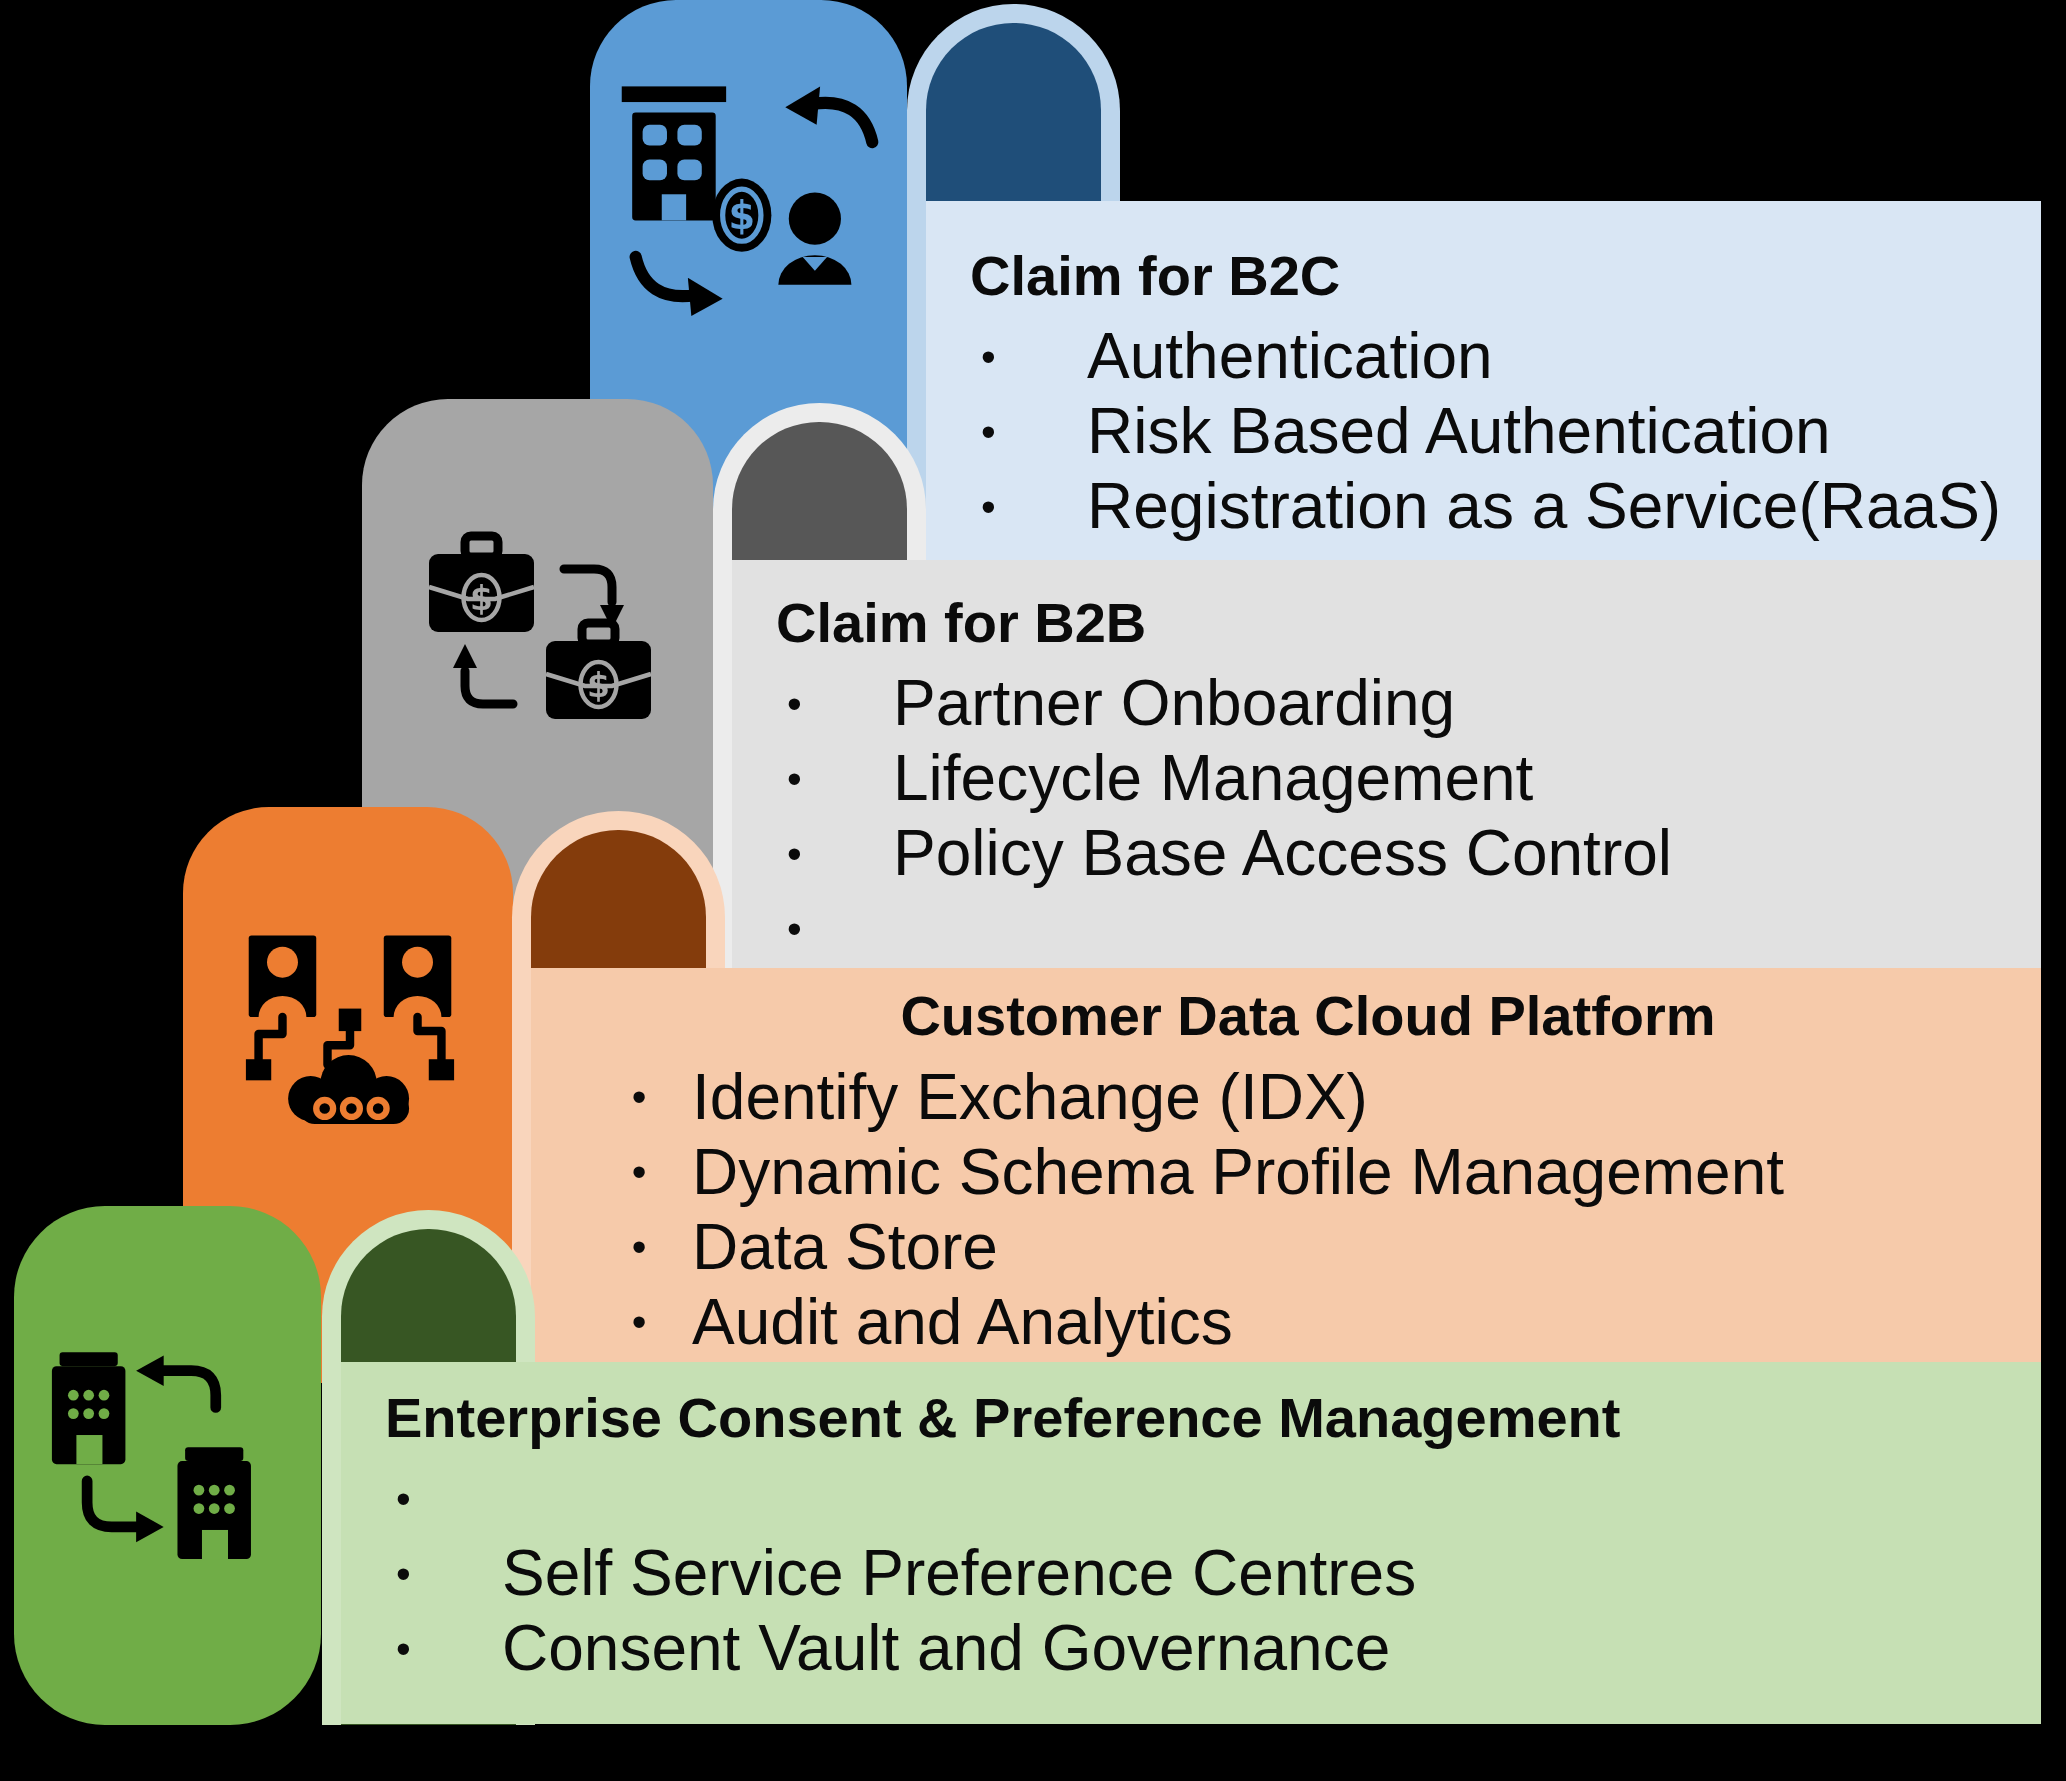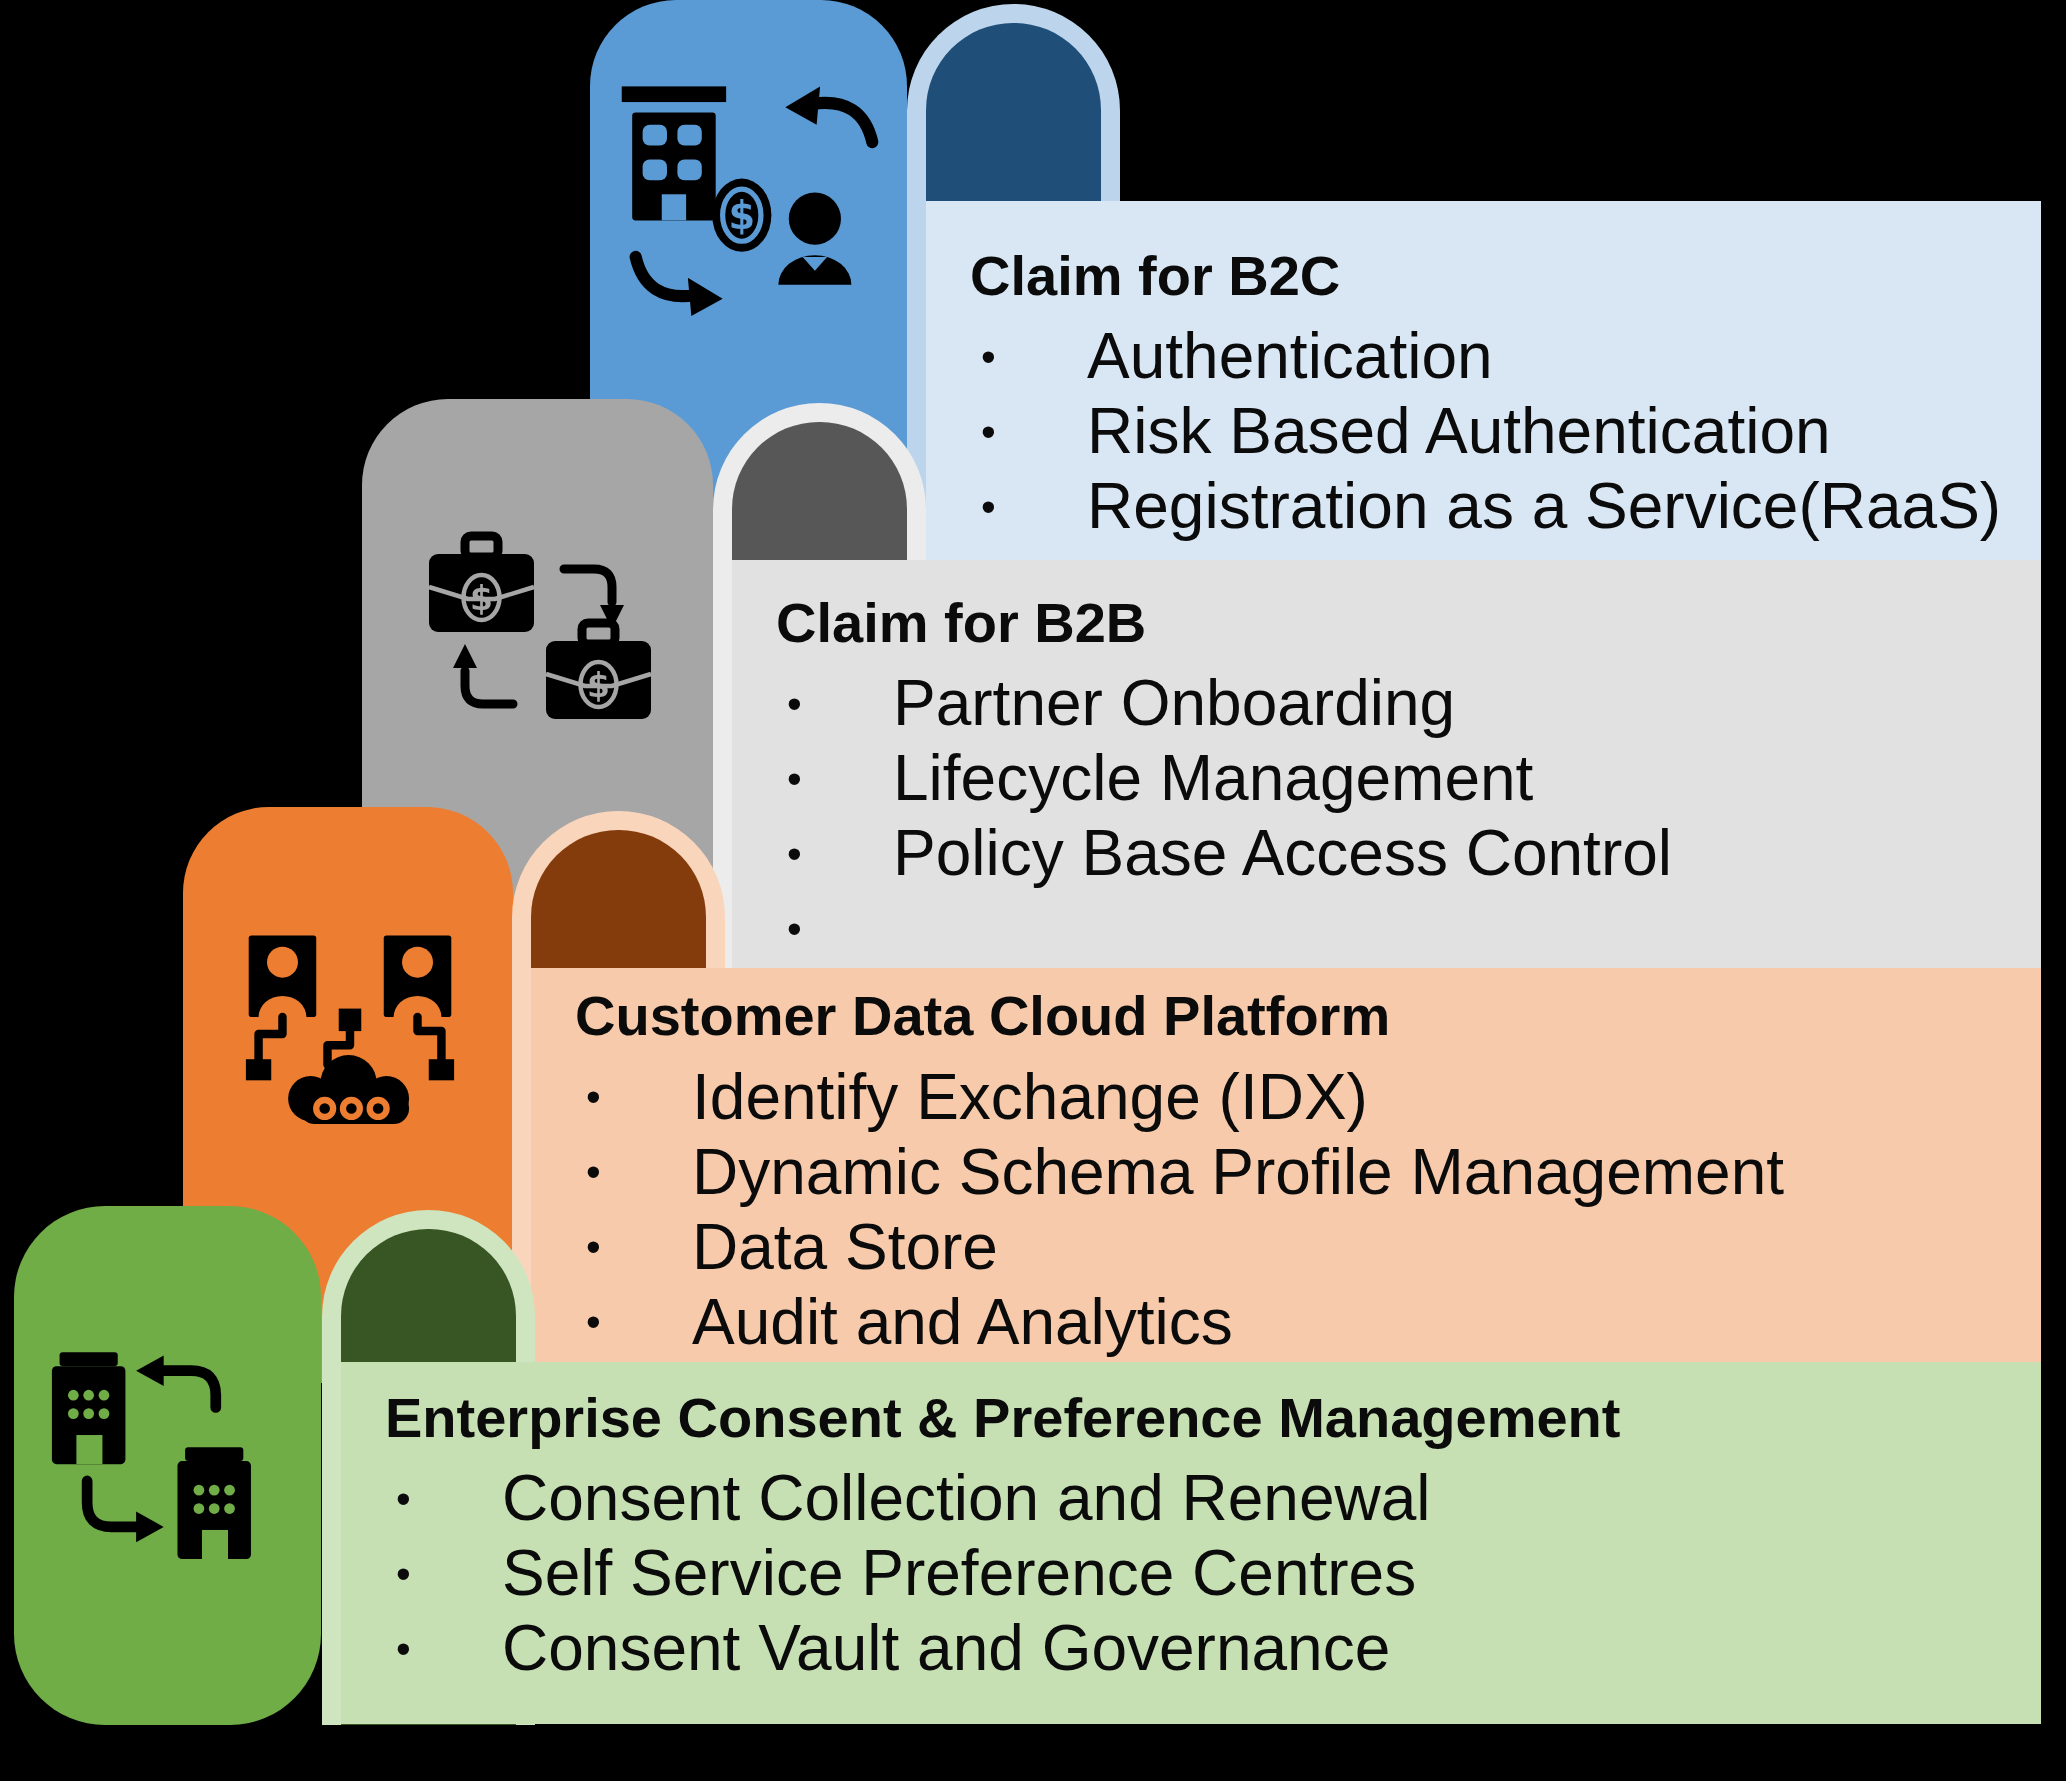--- a/index.html
+++ b/index.html
@@ -29,21 +29,21 @@
   
   .t1-card{left:362px;top:399px;width:351px;height:576px;}
   .t1-tabo{left:713px;top:403px;width:213px;height:577px;}
   .t1-tabd{left:732px;top:422px;width:175px;height:558px;}
   .t1-panel{left:732px;top:560px;width:1309px;height:408px;padding-top:32px;}
   .t1-icon{left:420px;top:524px;width:240px;height:225px;}
   
   .t2-card{left:183px;top:807px;width:330px;height:576px;}
   .t2-tabo{left:512px;top:811px;width:213px;height:551px;}
   .t2-tabd{left:531px;top:830px;width:175px;height:532px;}
-  .t2-panel{left:531px;top:968px;width:1510px;height:394px;padding-top:17.3px;}
+  .t2-panel{left:531px;top:968px;width:1510px;height:394px;padding-top:17.3px;text-align:center;}
   .t2-icon{left:237px;top:927px;width:226px;height:211px;}
   
   .t3-card{left:14.4px;top:1206px;width:307px;height:519px;border-radius:91px;}
   .t3-tabo{left:322px;top:1210px;width:213px;height:515px;}
   .t3-tabd{left:341px;top:1229px;width:175px;height:496px;}
   .t3-panel{left:341px;top:1362px;width:1700px;height:362px;padding-top:25px;}
   .t3-icon{left:32px;top:1343px;width:245px;height:230px;}
 </style>
 </head>
 <body>
@@ -201,21 +201,20 @@
       <rect class="cut" x="111" y="122" width="17" height="19"></rect>
       <path class="ln" stroke-width="7" d="M120,42 V34 Q120,18 104,18 H84"></path>
       <path class="blk" d="M86,8 L68,18 L86,28 z"></path>
       <path class="ln" stroke-width="7" d="M36,90 V104 Q36,120 52,120 H70"></path>
       <path class="blk" d="M68,110 L86,120 L68,130 z"></path>
     </svg>
     <div class="panel t3-panel">
       <div class="title">Enterprise Consent &amp; Preference Management</div>
       <div class="bullet">
           <span class="dot">•</span>
-          <span class="btext">Consent Collection and Renewal</span>
         </div>
       <div class="bullet">
           <span class="dot">•</span>
           <span class="btext">Self Service Preference Centres</span>
         </div>
       <div class="bullet">
           <span class="dot">•</span>
           <span class="btext">Consent Vault and Governance</span>
         </div>
     </div>

